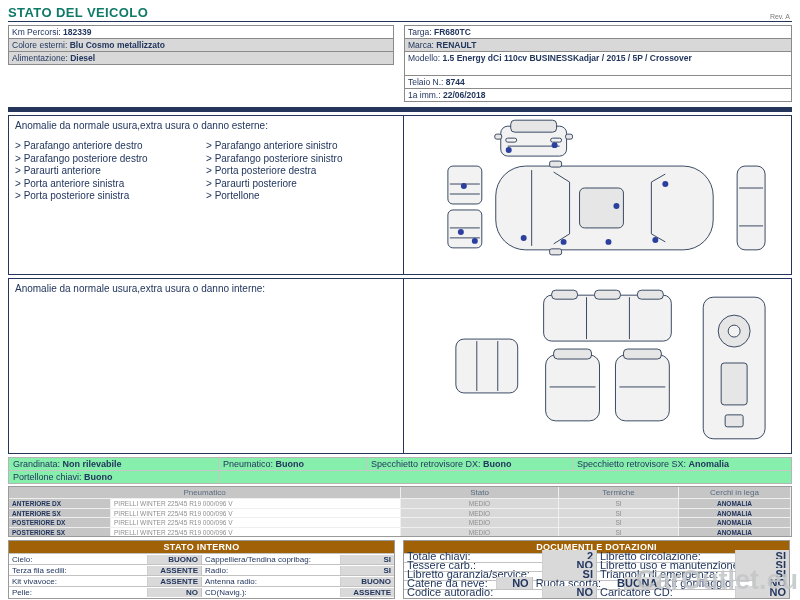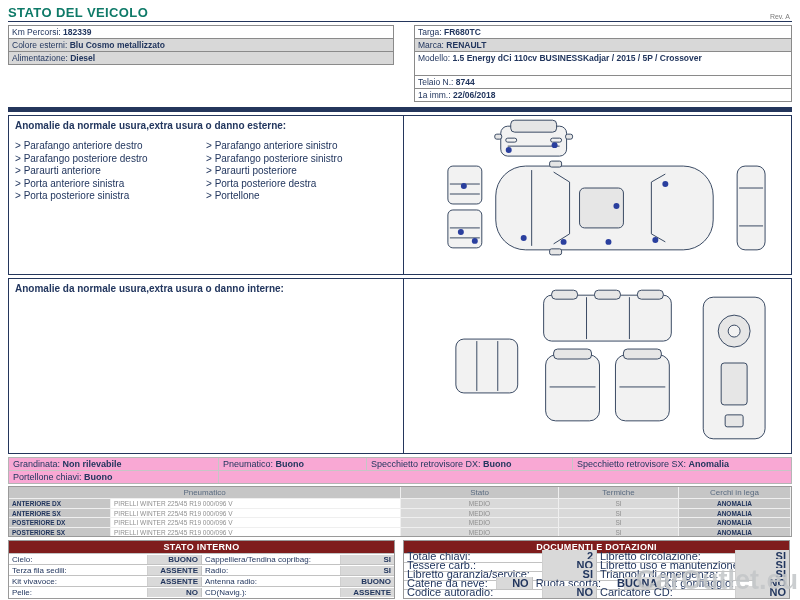--- a/index.html
+++ b/index.html
@@ -5,65 +5,65 @@
   *{box-sizing:border-box;margin:0;padding:0}
   html,body{width:800px;height:600px;overflow:hidden;background:#fff}
   body{font-family:"Liberation Sans",sans-serif;color:#22365e;position:relative}
   .page{position:absolute;inset:0;padding:4px 8px 0}
 
   .top{display:flex;justify-content:space-between;align-items:flex-end;height:16px}
   .title{font-size:13px;font-weight:bold;color:#0e7a68;letter-spacing:.4px}
   .rev{font-size:7px;color:#7a7a7a;padding:2px 2px 0 0}
   .rule{height:1px;background:#24365c;margin:1px 0 3px}
 
-  .info{display:flex;gap:20px}
+  .info{display:flex;gap:10px}
   .info-col{display:flex;flex-direction:column}
   .info-col.left{width:386px}
   .info-col.right{flex:1}
   .field{border:1px solid #8a8a8a;border-top-width:0;padding:1px 3px;font-size:8.5px;line-height:10px;min-height:12px;background:#fff}
   .info-col .field:first-child{border-top-width:1px}
   .info-col.left .field:nth-child(2),.info-col.left .field:nth-child(3),
   .info-col.right .field:nth-child(2){background:#d8d8d8}
   .field .fv{font-weight:bold}
   .field.tall{min-height:24px}
 
   .bar{height:5px;background:#24365c;margin:5px 0 3px}
 
   .box{border:1px solid #24365c;display:flex;margin-bottom:3px;background:#fff}
   .box1{height:160px}
   .box2{height:176px}
   .box-left{flex:1;padding:4px 6px}
-  .box-title{font-size:10px;font-weight:bold;margin-bottom:9px}
+  .box-title{font-size:10px;font-weight:normal;margin-bottom:9px}
   .cols{display:flex}
   .cols ul{list-style:none;width:50%}
   .cols li{font-size:10px;line-height:12.5px;white-space:nowrap}
   .cols li::before{content:"> "}
   .box-right{width:388px;border-left:1px solid #24365c}
   .box-right svg{display:block;width:100%;height:100%}
 
   .strip{margin-bottom:2px;border:1px solid #b5b5b5}
-  .strip-row{display:flex;background:#f9a8d4}
+  .strip-row{display:flex;background:#86efac}
   .strip-row+.strip-row{border-top:1px solid #c6c6c6}
   .strip-cell{font-size:9px;line-height:12px;padding:0 4px;border-right:1px solid #c6c6c6;white-space:nowrap;overflow:hidden}
   .strip-cell .fv{font-weight:bold}
   .w1{width:210px}.w2{width:148px}.w3{width:206px}.wf{flex:1;border-right:none}
 
   .tyres{display:grid;grid-template-columns:102px 290px 158px 120px 112px;border:1px solid #9a9a9a;margin-bottom:3px;background:#fff}
   .tyres .hc{background:#c6c6c6;color:#5a6b80;text-align:center;font-size:8px;line-height:11px;height:11px;border-right:1px solid #efefef}
   .hspan{grid-column:1/3}
   .tyres .c{border-top:1px solid #efefef;border-right:1px solid #efefef;padding:1px 3px;font-size:6.5px;line-height:7px;height:9.5px;white-space:nowrap;overflow:hidden}
   .pos{background:#c6c6c6;font-weight:bold;color:#22365e}
   .spec{background:#fff;color:#8f8f8f}
   .med{background:#d9d9d9;color:#8f8f8f;text-align:center}
   .si{background:#d9d9d9;color:#8f8f8f;text-align:center}
   .anom{background:#c6c6c6;color:#22365e;font-weight:bold;text-align:center}
 
   .bottom{display:flex;gap:8px}
   .btable{width:387px;border:1px solid #9a9a9a;background:#fff}
-  .bhead{background:#7f1d1d;color:#fff;font-weight:bold;text-align:center;font-size:9px;line-height:12px;height:12px;letter-spacing:.3px}
+  .bhead{background:#a16207;color:#fff;font-weight:bold;text-align:center;font-size:9px;line-height:12px;height:12px;letter-spacing:.3px}
   .brow{display:flex;border-top:1px solid #c2c2c2;align-items:flex-end}
   .btable.lt .brow{height:11px;font-size:8px}
   .btable.rt .brow{height:9px;font-size:11px}
   .pair{display:flex;flex:1;border-right:1px solid #c2c2c2;min-width:0}
   .pair:last-child{border-right:none}
   .plabel{flex:1;padding:0 3px;white-space:nowrap;overflow:hidden;align-self:center}
   .pval{width:54px;background:#d9d9d9;font-weight:bold;text-align:right;padding:0 3px;border-left:1px solid #cfcfcf;display:flex;align-items:center;justify-content:flex-end}
   .pair.sm .pval{width:36px}
   .watermark{position:absolute;right:2px;bottom:4px;font-size:27px;font-weight:bold;color:#c3c6c8;opacity:.85;z-index:10;font-family:"Liberation Sans",sans-serif}
 
@@ -131,22 +131,22 @@
         <ul>
           <li>Parafango anteriore destro</li>
           <li>Parafango posteriore destro</li>
           <li>Paraurti anteriore</li>
           <li>Porta anteriore sinistra</li>
           <li>Porta posteriore sinistra</li>
         </ul>
         <ul>
           <li>Parafango anteriore sinistro</li>
           <li>Parafango posteriore sinistro</li>
+          <li>Porta posteriore destra</li>
           <li>Paraurti posteriore</li>
-          <li>Porta posteriore destra</li>
           <li>Portellone</li>
         </ul>
       </div>
     </div>
     <div class="box-right">
       <svg viewBox="0 0 388 158">
 
         <g>
           <rect class="sh" x="97" y="10" width="66" height="30" rx="7"></rect>
           <rect class="sh2" x="107" y="4" width="46" height="12" rx="4"></rect>

